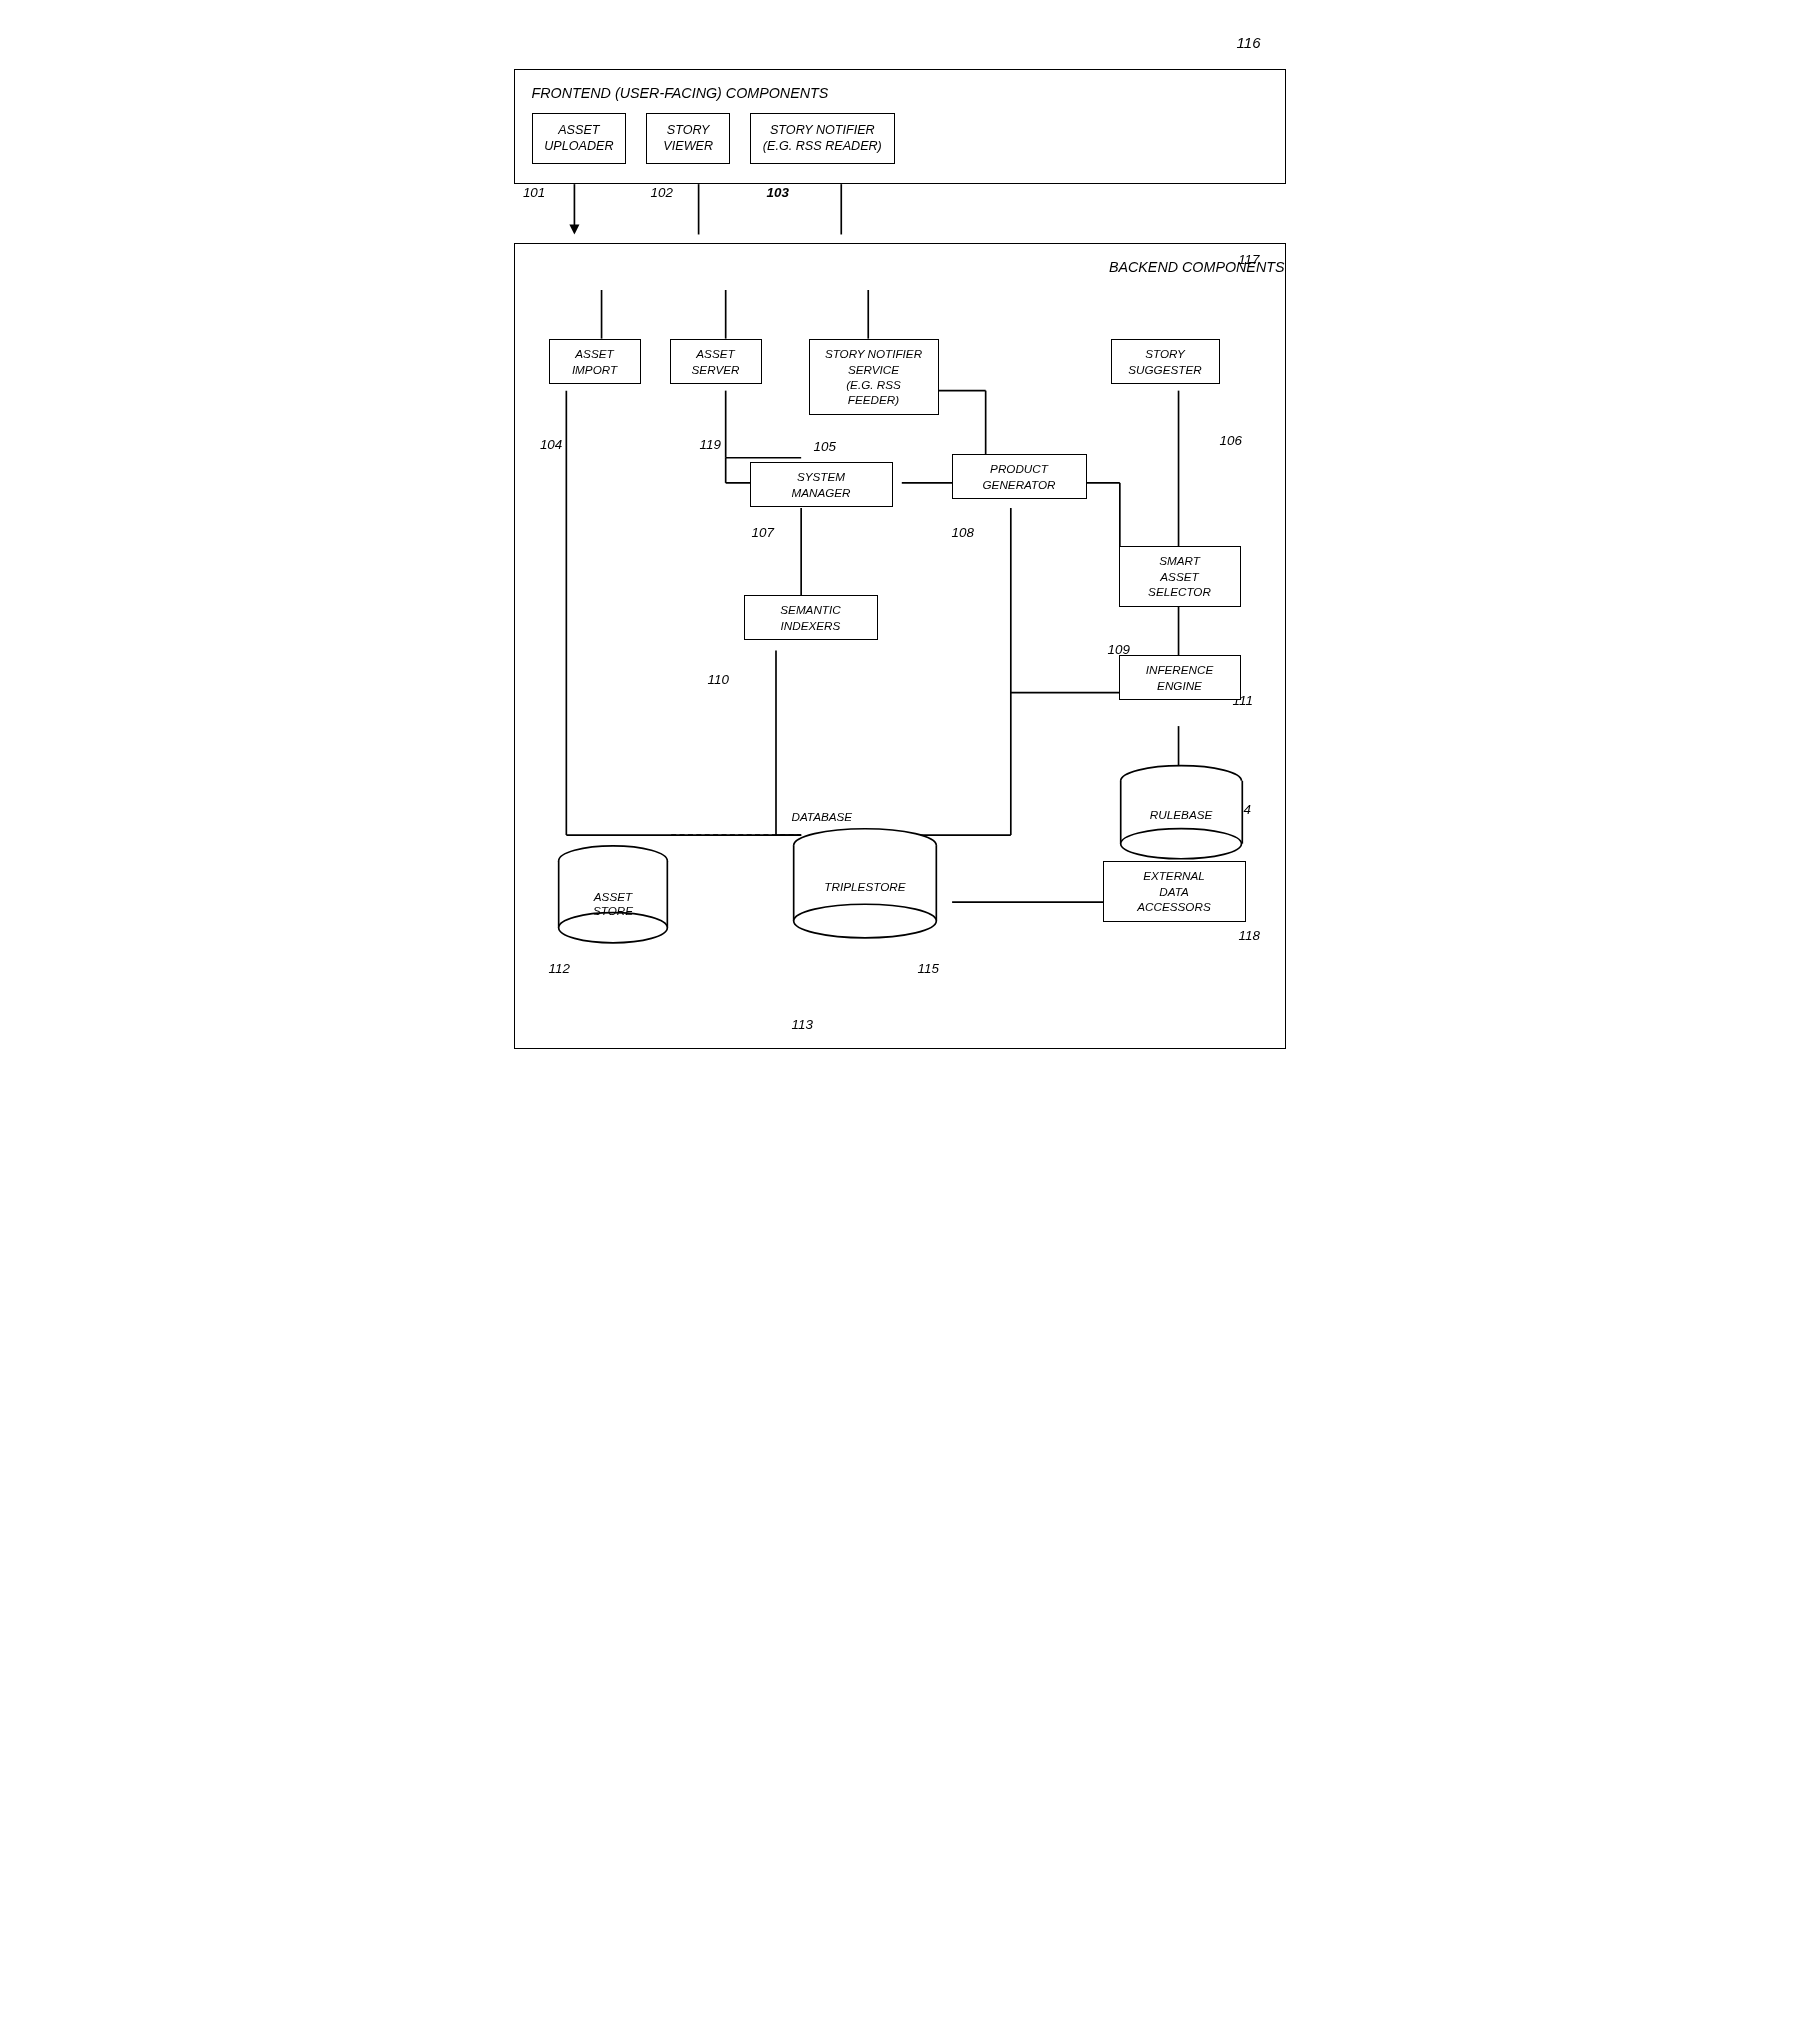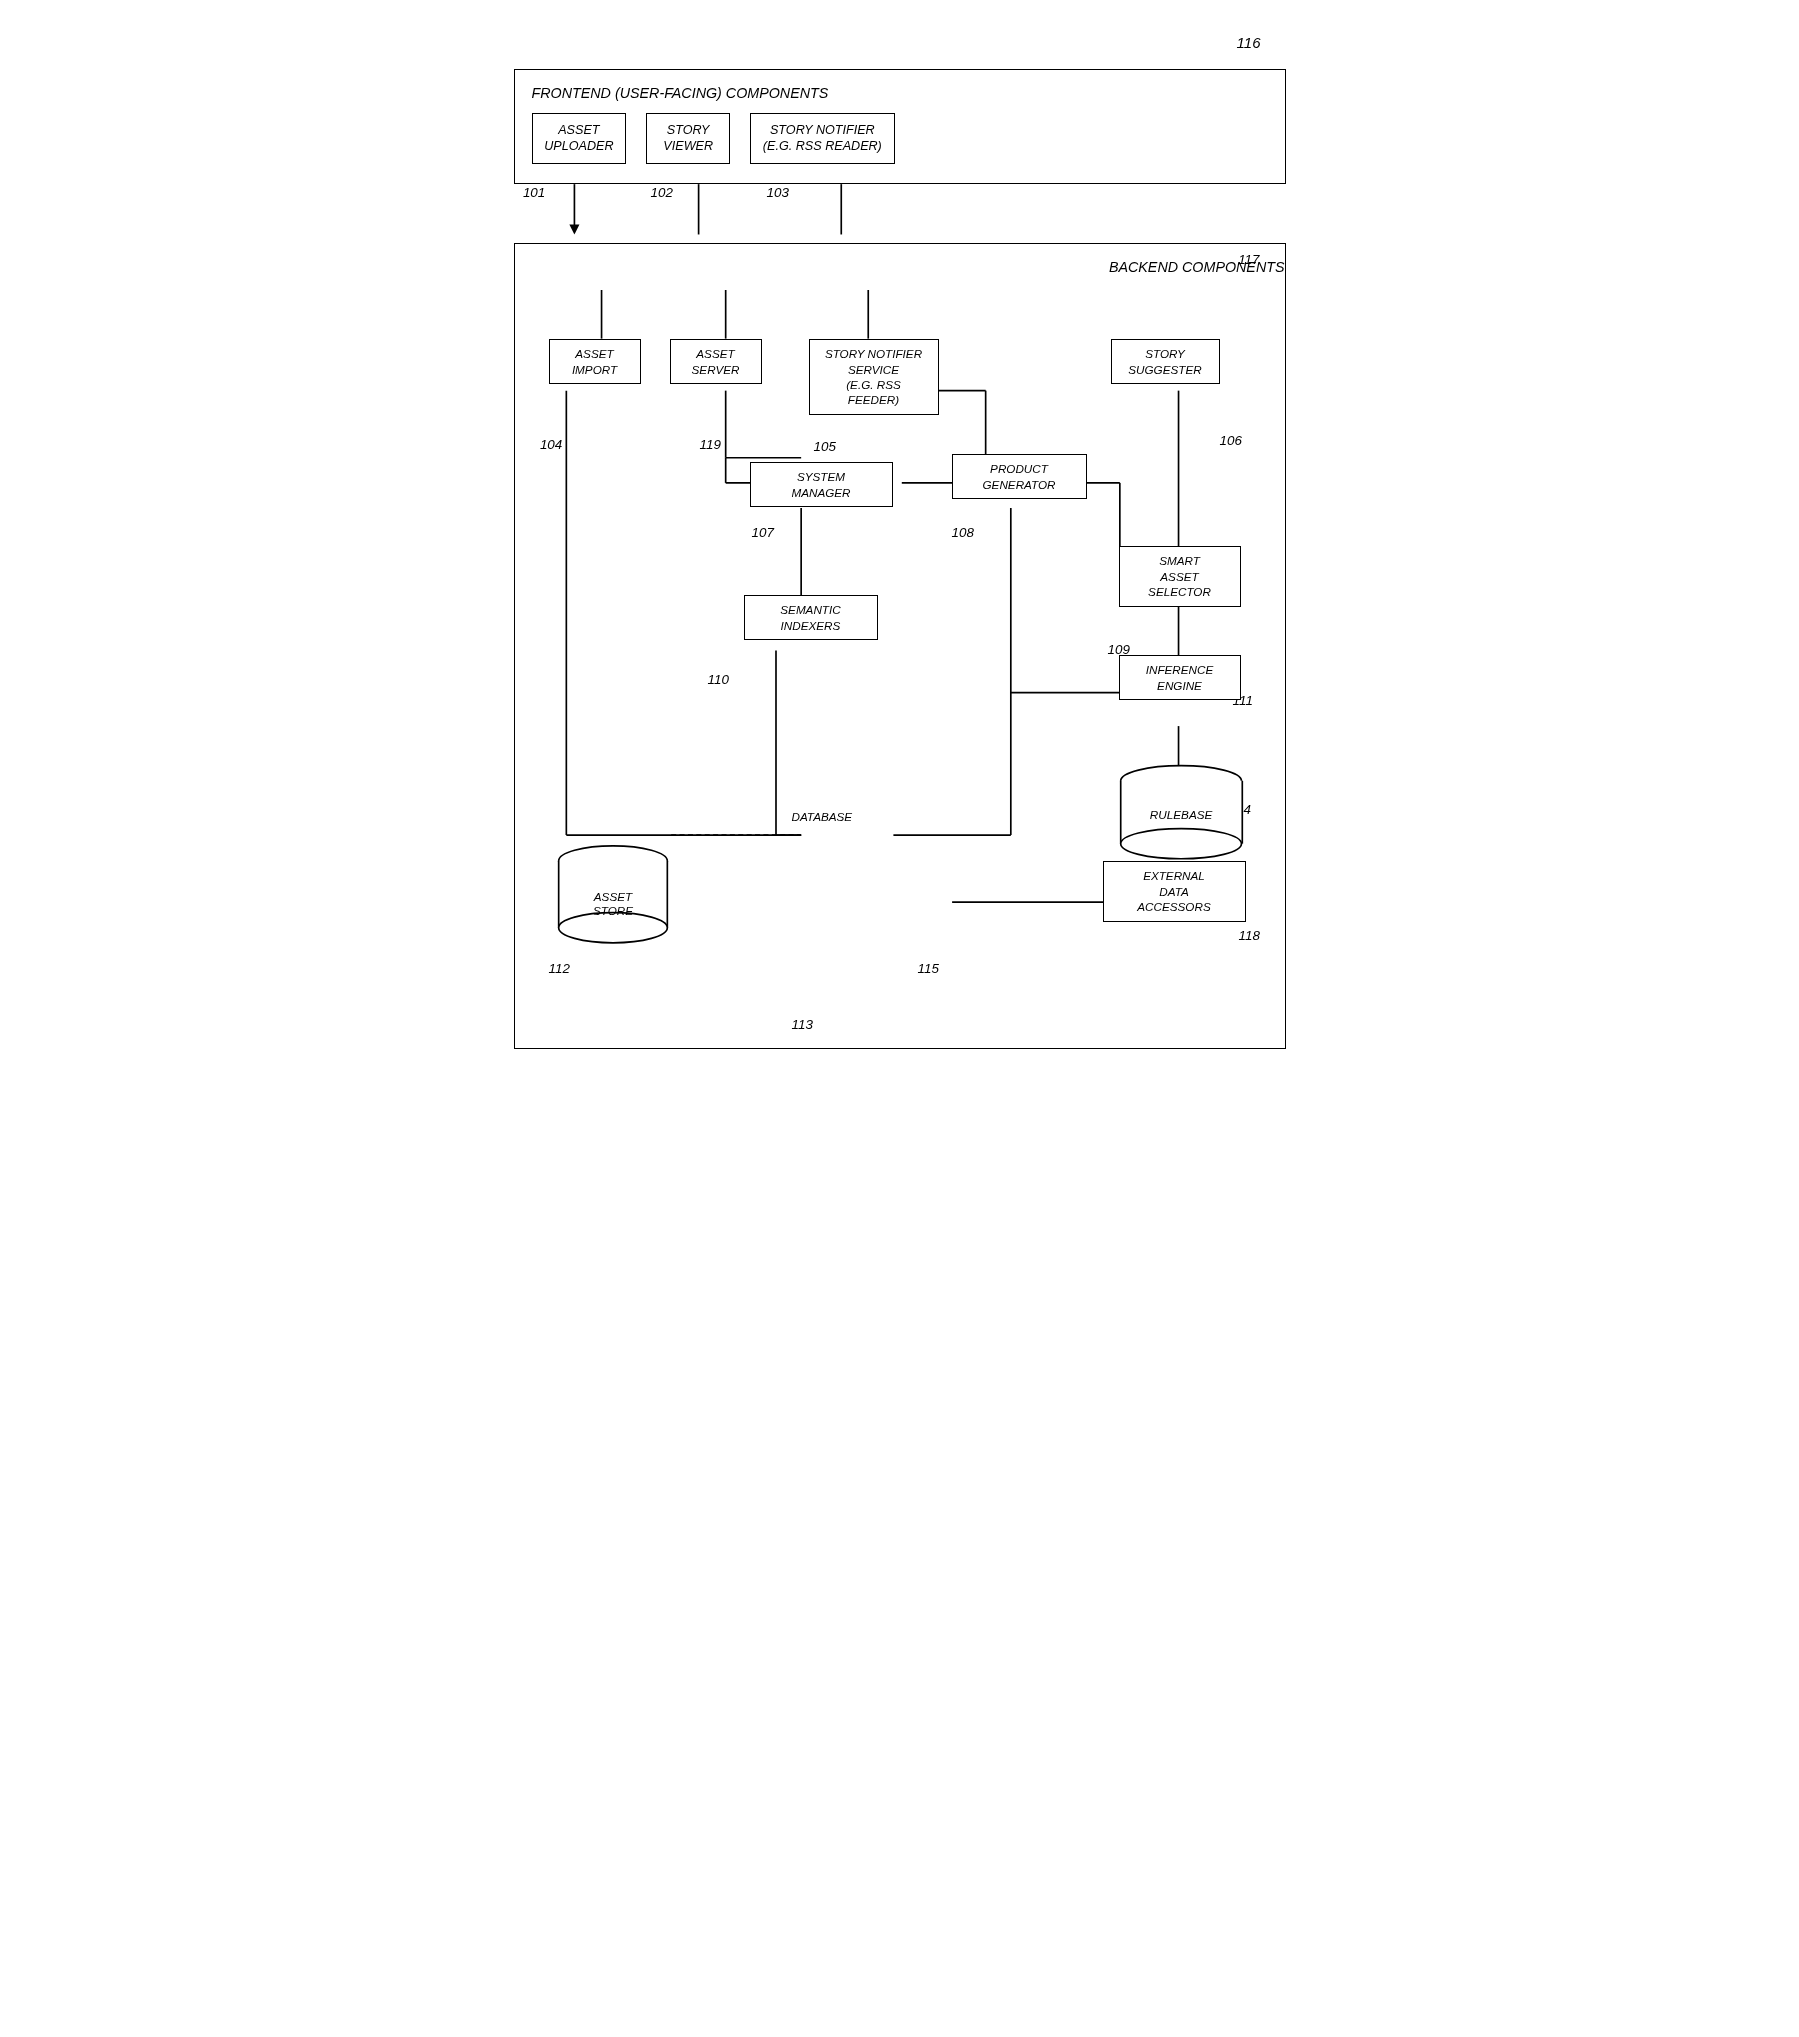--- a/index.html
+++ b/index.html
@@ -110,21 +110,21 @@
   <div class="frontend-box">
     <div class="frontend-label">FRONTEND (USER-FACING) COMPONENTS</div>
     <div class="frontend-components">
       <div class="component-box">ASSET<br>UPLOADER</div>
       <div class="component-box">STORY<br>VIEWER</div>
       <div class="component-box">STORY NOTIFIER<br>(E.G. RSS READER)</div>
     </div>
 
     <span class="ref-label" style="bottom:-17px; left:8.4px;text-align:right;">101</span>
     <span class="ref-label" style="bottom:-17px; left:136px;">102</span>
-    <span class="ref-label" style="bottom:-17px; left:252px;">103</span>
+    <span class="ref-label" style="bottom:-17px; left:252px;font-weight:bold;">103</span>
   </div>
 
   <div style="position:relative; height:59px;">
 
     <svg width="100%" height="59" style="position:absolute;top:0;left:0;" viewBox="0 0 920 70">
 
       <line x1="72" y1="0" x2="72" y2="50" stroke="#000" stroke-width="2"></line>
       <polygon points="66,48 78,48 72,60" fill="#000"></polygon>
 
       <line x1="220" y1="0" x2="220" y2="60" stroke="#000" stroke-width="2"></line>
@@ -225,20 +225,30 @@
           <rect x="2" y="20" width="130" height="80" fill="white" stroke="none"></rect>
           <line x1="2" y1="20" x2="2" y2="100" stroke="black" stroke-width="2"></line>
           <line x1="132" y1="20" x2="132" y2="100" stroke="black" stroke-width="2"></line>
           <ellipse cx="67" cy="100" rx="65" ry="18" fill="white" stroke="black" stroke-width="2"></ellipse>
           <text x="67" y="68" text-anchor="middle" font-style="italic" font-size="14" font-family="Arial">ASSET</text>
           <text x="67" y="85" text-anchor="middle" font-style="italic" font-size="14" font-family="Arial">STORE</text>
         </svg>
       </div>
       <span class="ref-label" style="left:17px; top:671px;">112</span>
 
+      <div class="cylinder" style="left:260px; top:537px; width:143px;">
+        <svg width="146" height="126" viewBox="0 0 174 150">
+          <ellipse cx="87" cy="22" rx="85" ry="20" fill="white" stroke="black" stroke-width="2"></ellipse>
+          <rect x="2" y="22" width="170" height="90" fill="white" stroke="none"></rect>
+          <line x1="2" y1="22" x2="2" y2="112" stroke="black" stroke-width="2"></line>
+          <line x1="172" y1="22" x2="172" y2="112" stroke="black" stroke-width="2"></line>
+          <ellipse cx="87" cy="112" rx="85" ry="20" fill="white" stroke="black" stroke-width="2"></ellipse>
+          <text x="87" y="76" text-anchor="middle" font-style="italic" font-size="14" font-family="Arial">TRIPLESTORE</text>
+        </svg>
+      </div>
       <span class="ref-label" style="left:386px; top:671px;">115</span>
       <span class="ref-label" style="left:260px; top:681px;margin-top:46px;">113</span>
 
       <div class="cylinder" style="left:587px; top:474px; width:122px;">
         <svg width="125" height="109" viewBox="0 0 149 130">
           <ellipse cx="74" cy="20" rx="72" ry="18" fill="white" stroke="black" stroke-width="2"></ellipse>
           <rect x="2" y="20" width="145" height="75" fill="white" stroke="none"></rect>
           <line x1="2" y1="20" x2="2" y2="95" stroke="black" stroke-width="2"></line>
           <line x1="147" y1="20" x2="147" y2="95" stroke="black" stroke-width="2"></line>
           <ellipse cx="74" cy="95" rx="72" ry="18" fill="white" stroke="black" stroke-width="2"></ellipse>

